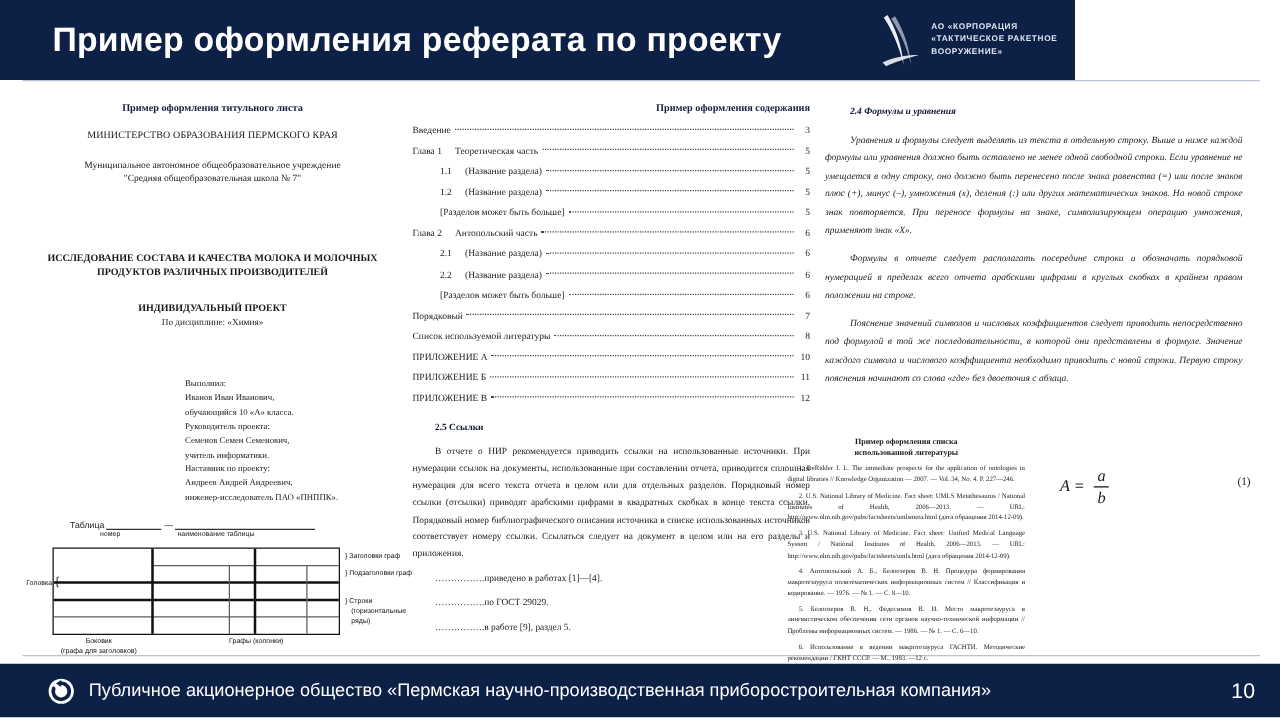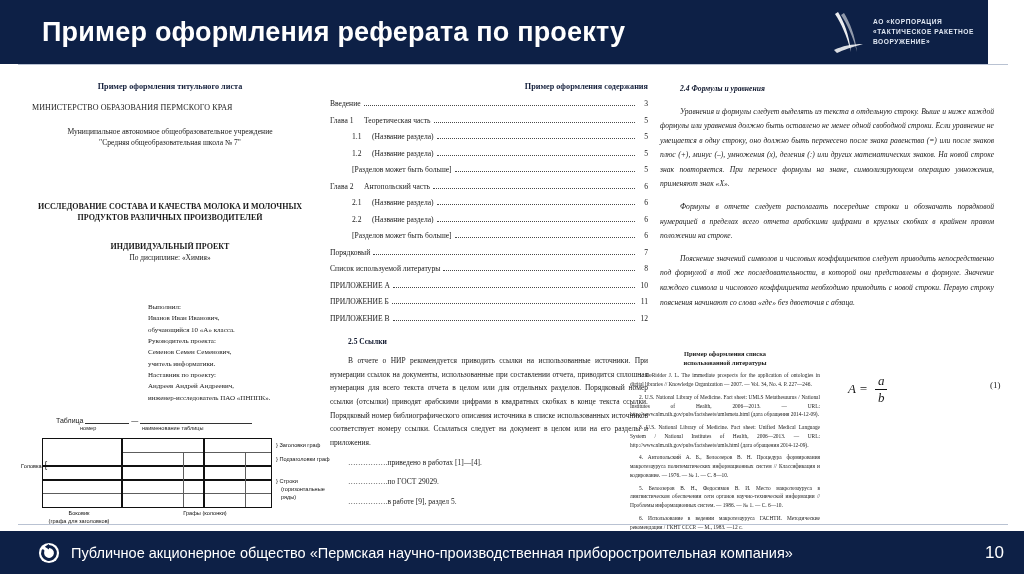--- a/index.html
+++ b/index.html
@@ -6,21 +6,21 @@
   body{
     width:1024px;height:574px;overflow:hidden;
     background:#ffffff;
     font-family:"Liberation Serif", serif;
     color:#1a1a1a;
   }
   .slide{position:relative;width:1024px;height:574px;background:#fff;}
 
   
   .header{
-    position:absolute;left:0;top:0;width:988px;height:64px;
+    position:absolute;left:0;top:0;width:860px;height:64px;
     background:#0d2046;
     display:flex;align-items:center;
   }
   .header-title{
     margin-left:42px;
     font-family:"Liberation Sans", sans-serif;
     font-size:27px;font-weight:700;color:#ffffff;
     letter-spacing:.2px;white-space:nowrap;
   }
   .header-logo{
@@ -50,21 +50,21 @@
   .sec-note{
     font-size:8.2px;font-weight:700;text-align:center;color:#16213d;
     margin:0 0 2px 0;
   }
   .sec-head{
     font-size:9.4px;font-weight:700;text-align:center;color:#10182e;
     margin:0 0 6px 0;
   }
 
   
-  .tp-ministry{font-size:8px;margin:12px;letter-spacing:.1px;}
+  .tp-ministry{font-size:8px;text-align:center;margin:12px;letter-spacing:.1px;}
   .tp-org{font-size:7.6px;text-align:center;margin:14px 0 0 0;line-height:1.5;}
   .tp-worktitle{font-size:8px;font-weight:700;text-align:center;margin:52px 0 0 0;line-height:1.45;}
   .tp-kind{font-size:8px;font-weight:700;text-align:center;margin:18px 0 0 0;}
   .tp-disc{font-size:7.4px;text-align:center;margin:2px 0 0 0;}
   .tp-people{margin:40px 0 0 128px;font-size:7px;line-height:1.62;}
   .tp-people div{white-space:nowrap;}
 
   
   .tbl-wrap{position:absolute;left:20px;top:352px;width:306px;height:110px;}
   .tbl-caption{position:absolute;left:36px;top:0;font-size:7px;white-space:nowrap;
@@ -79,21 +79,21 @@
   .gl.v{width:1px;top:0;height:100%;}
   .gl.v.thick{width:1.6px;background:#111;}
   .brace{position:absolute;font-size:9px;color:#111;font-family:"Liberation Sans",sans-serif;}
   .side-lbl{position:absolute;font-size:5.6px;color:#111;white-space:nowrap;
     font-family:"Liberation Sans", sans-serif;line-height:1.4;}
   .bot-lbl{position:absolute;font-size:5.6px;color:#111;text-align:center;
     font-family:"Liberation Sans", sans-serif;line-height:1.4;}
 
   
   .toc{margin-top:8px;}
-  .toc-row{display:flex;align-items:flex-end;font-size:7.6px;margin:0 0 7.5px 0;}
+  .toc-row{display:flex;align-items:flex-start;font-size:7.6px;margin:0 0 7.5px 0;}
   .toc-row .t-lead{flex:1;border-bottom:1px dotted #4a4a4a;margin:0 2px 2px 3px;height:.5em;}
   .toc-row .t-pg{width:11px;text-align:right;}
   .toc-row .t-num{display:inline-block;width:20px;}
   .toc-indent{padding-left:22px;}
   .toc-indent2{padding-left:22px;}
 
   
   .s25{margin-top:12px;}
   .s25 p{font-size:7.5px;text-align:justify;line-height:1.82;margin:0 0 6px 0;text-indent:18px;}
   .ex-head{font-size:7.4px;margin:8px 0 1px 24px;letter-spacing:2.4px;}

